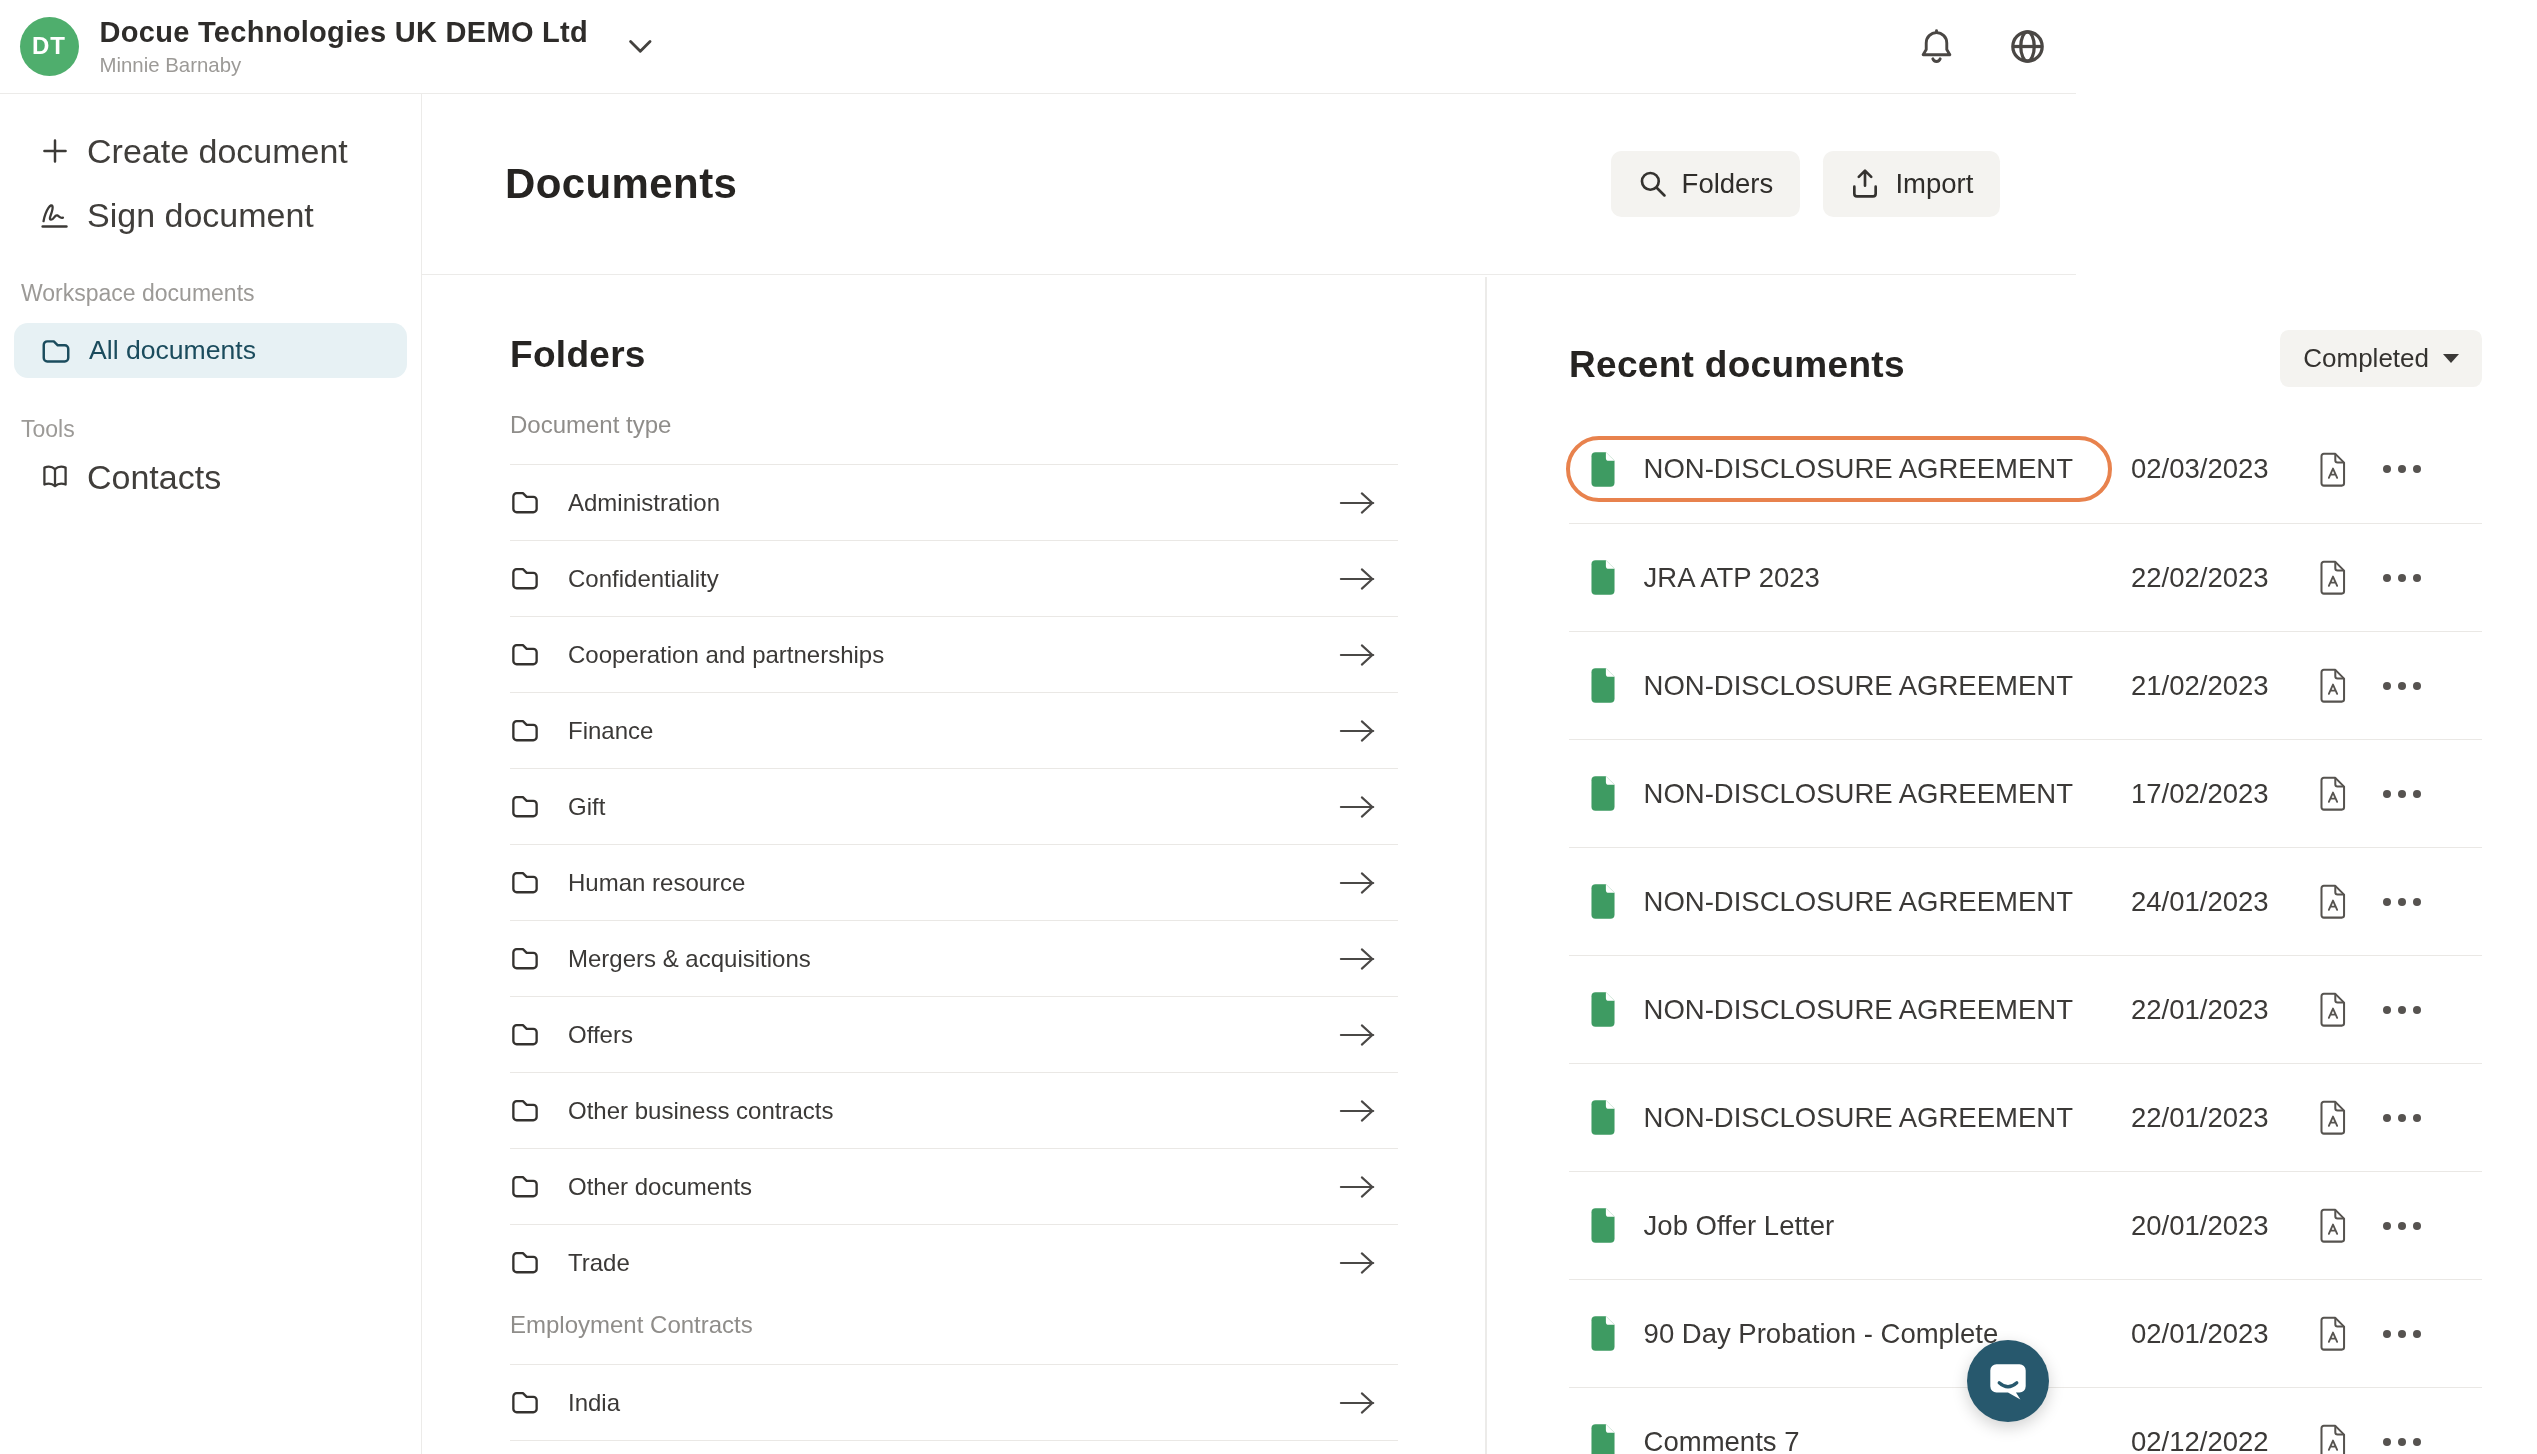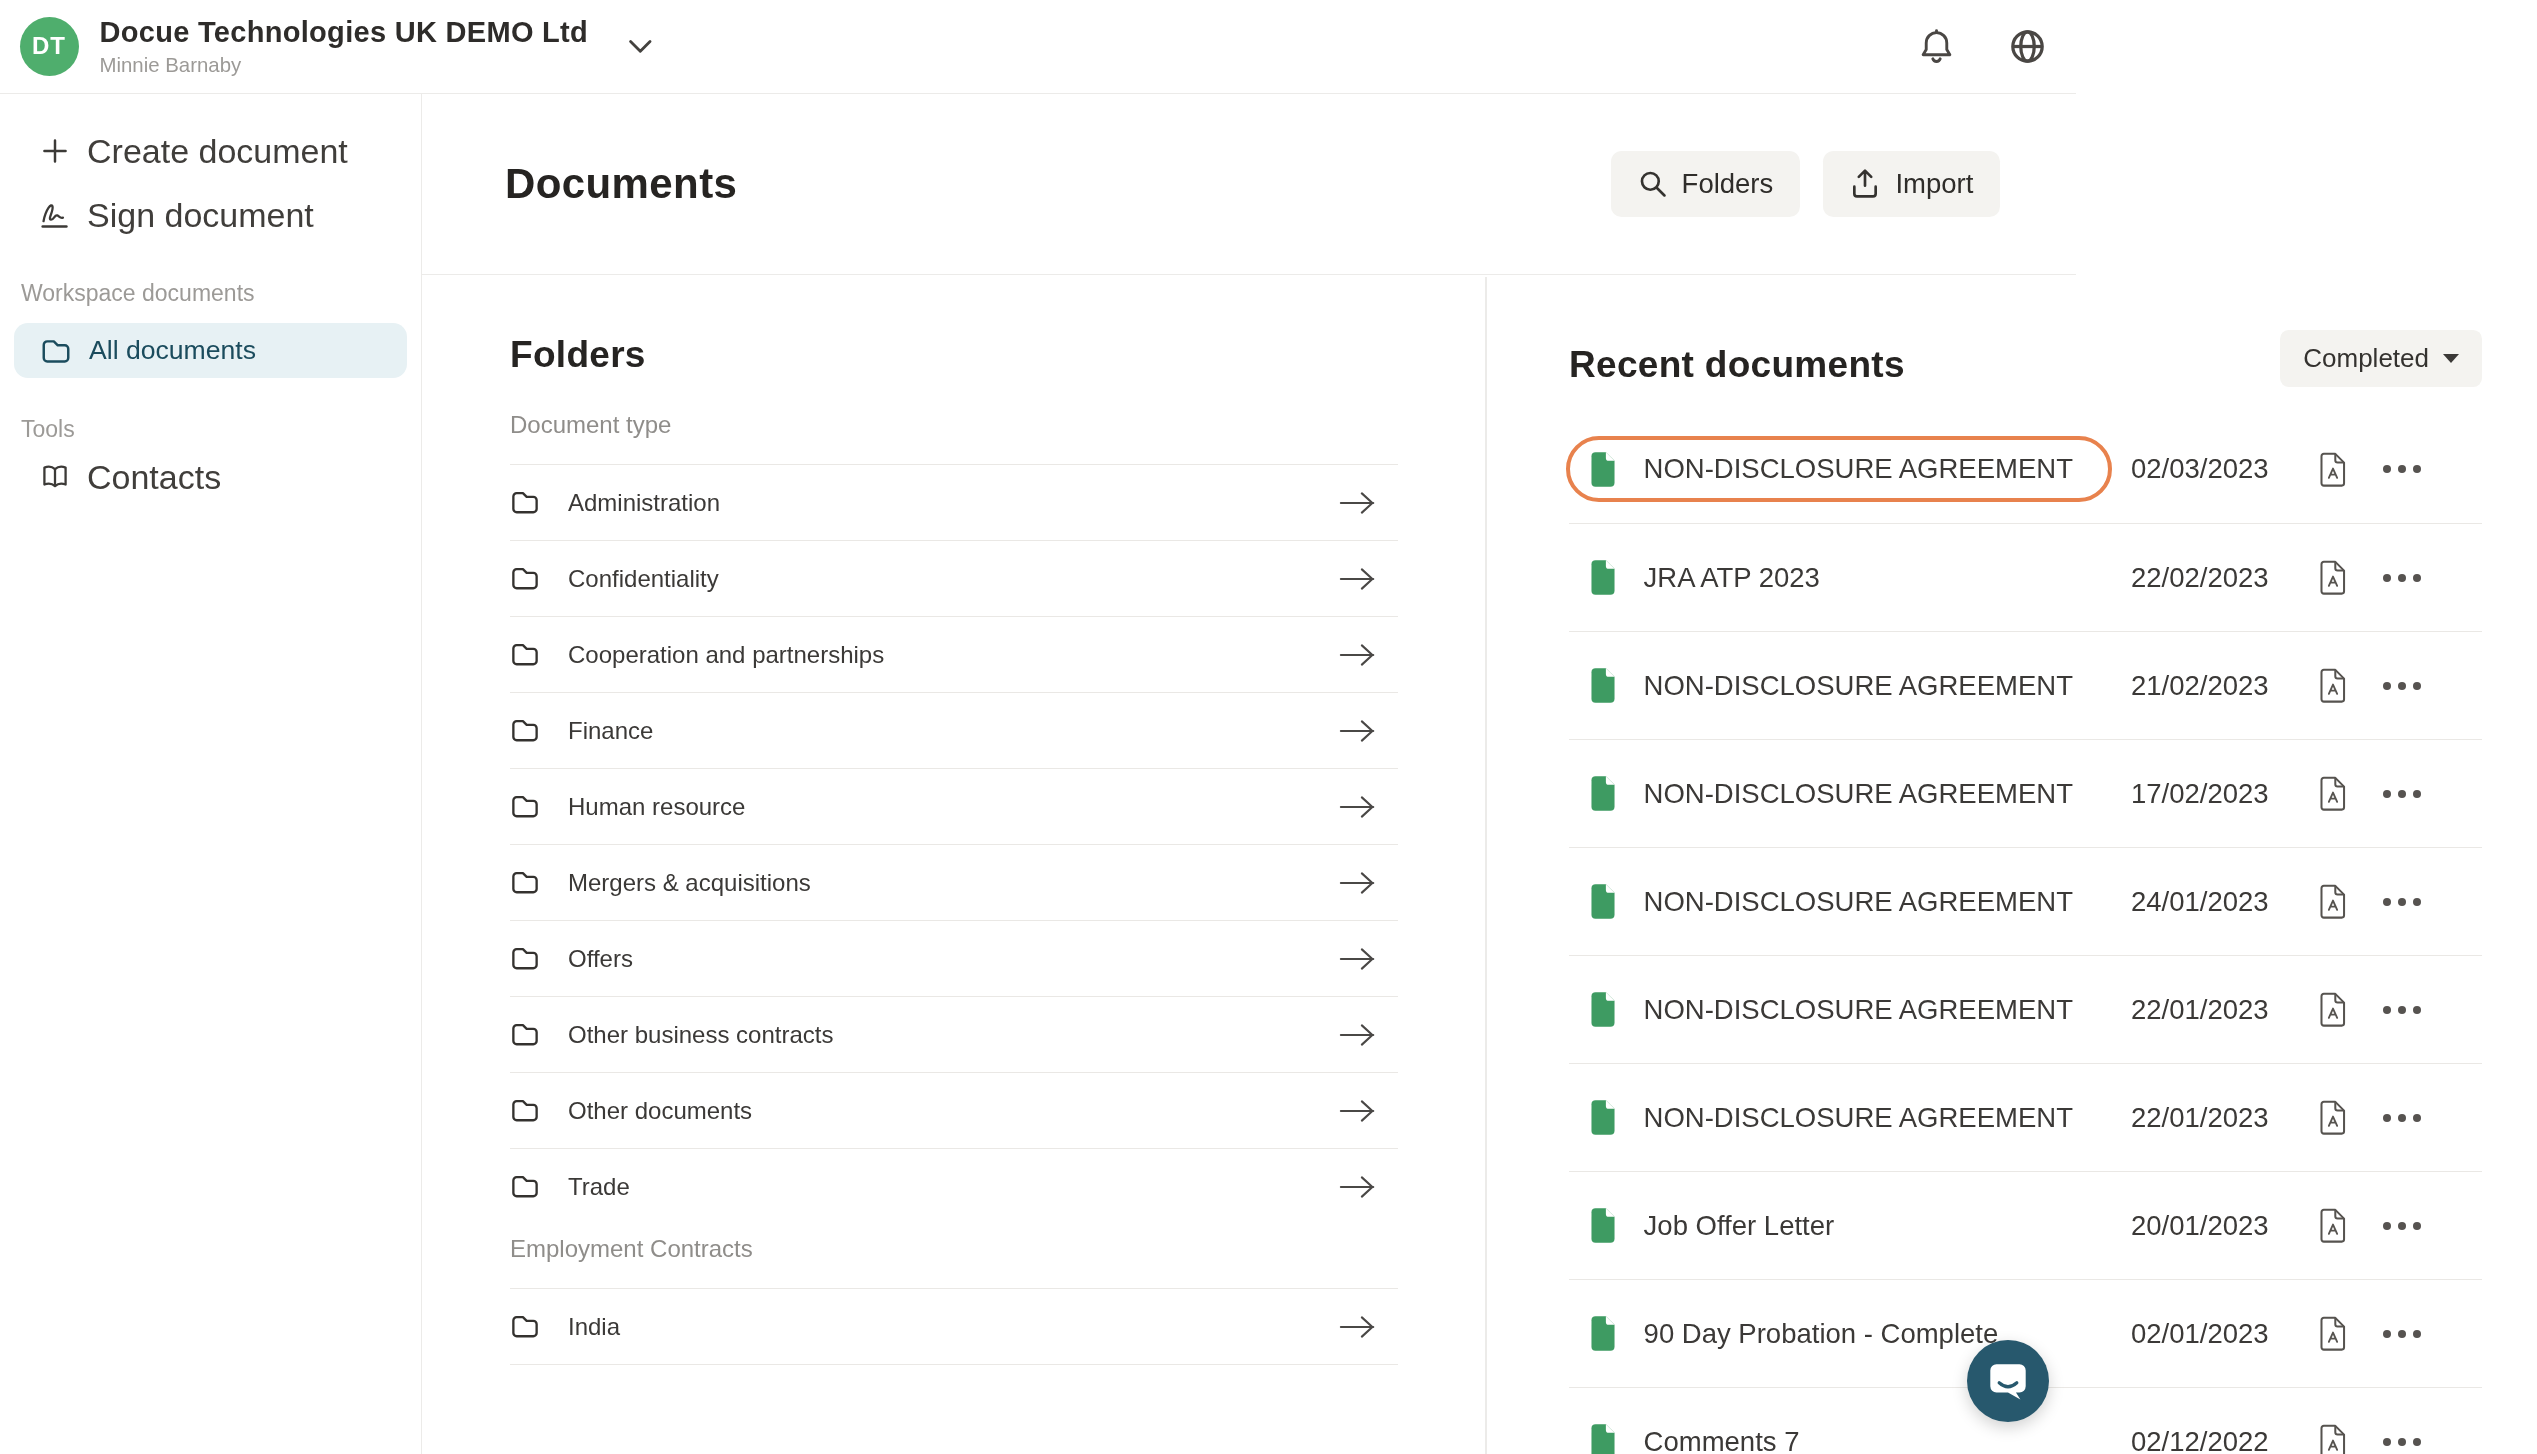--- a/index.html
+++ b/index.html
@@ -242,20 +242,33 @@
                 <path d="M3 16 h37 M27 5 l12 11 -12 11" stroke="#4a4846" stroke-width="2.4" stroke-linecap="round" stroke-linejoin="round"></path>
               </svg>
             </span>
         </div>
         <div class="folder-row">
           <span style="display:flex;">
               <svg width="30" height="26.6" viewBox="0 0 36 32" fill="none">
                 <path d="M4 9 a4 4 0 0 1 4 -4 h7.5 l4.5 4.5 H28 a4 4 0 0 1 4 4 V24 a4 4 0 0 1 -4 4 H8 a4 4 0 0 1 -4 -4 z" stroke="#34322f" stroke-width="2.8" stroke-linejoin="round"></path>
               </svg>
             </span>
+          <span>Gift</span>
+          <span class="arrow">
+              <svg width="39" height="28" viewBox="0 0 44 32" fill="none">
+                <path d="M3 16 h37 M27 5 l12 11 -12 11" stroke="#4a4846" stroke-width="2.4" stroke-linecap="round" stroke-linejoin="round"></path>
+              </svg>
+            </span>
+        </div>
+        <div class="folder-row">
+          <span style="display:flex;">
+              <svg width="30" height="26.6" viewBox="0 0 36 32" fill="none">
+                <path d="M4 9 a4 4 0 0 1 4 -4 h7.5 l4.5 4.5 H28 a4 4 0 0 1 4 4 V24 a4 4 0 0 1 -4 4 H8 a4 4 0 0 1 -4 -4 z" stroke="#34322f" stroke-width="2.8" stroke-linejoin="round"></path>
+              </svg>
+            </span>
           <span>Human resource</span>
           <span class="arrow">
               <svg width="39" height="28" viewBox="0 0 44 32" fill="none">
                 <path d="M3 16 h37 M27 5 l12 11 -12 11" stroke="#4a4846" stroke-width="2.4" stroke-linecap="round" stroke-linejoin="round"></path>
               </svg>
             </span>
         </div>
         <div class="folder-row">
           <span style="display:flex;">
               <svg width="30" height="26.6" viewBox="0 0 36 32" fill="none">

